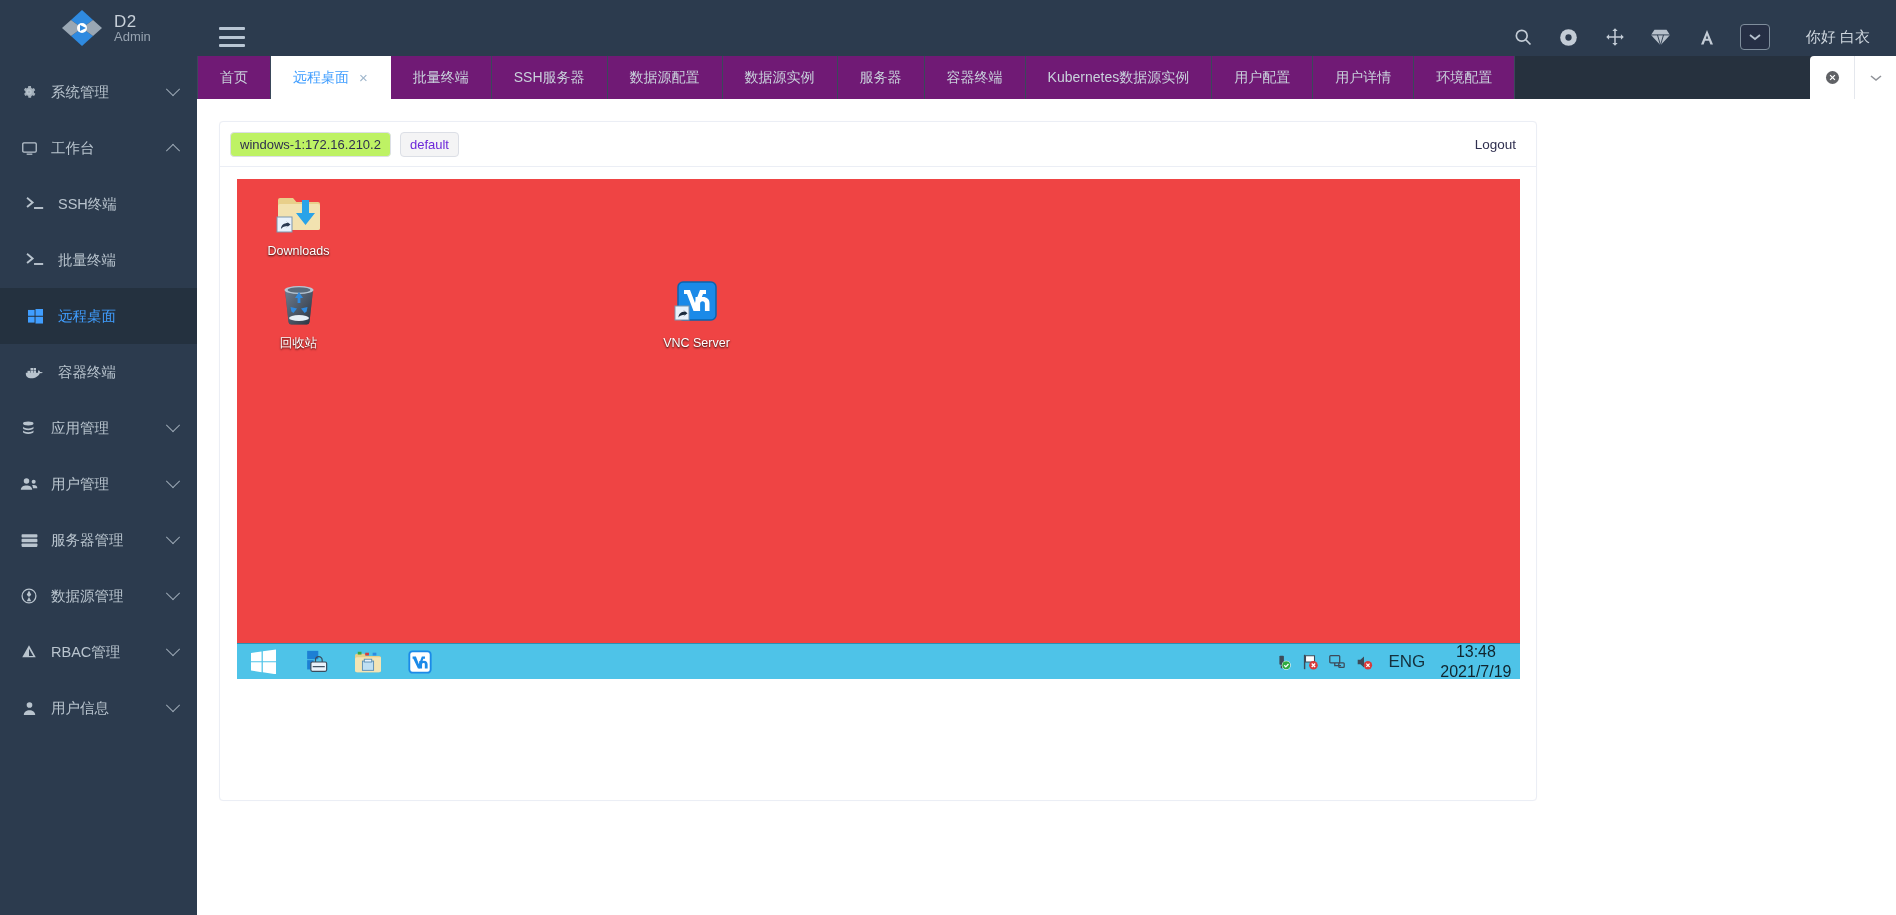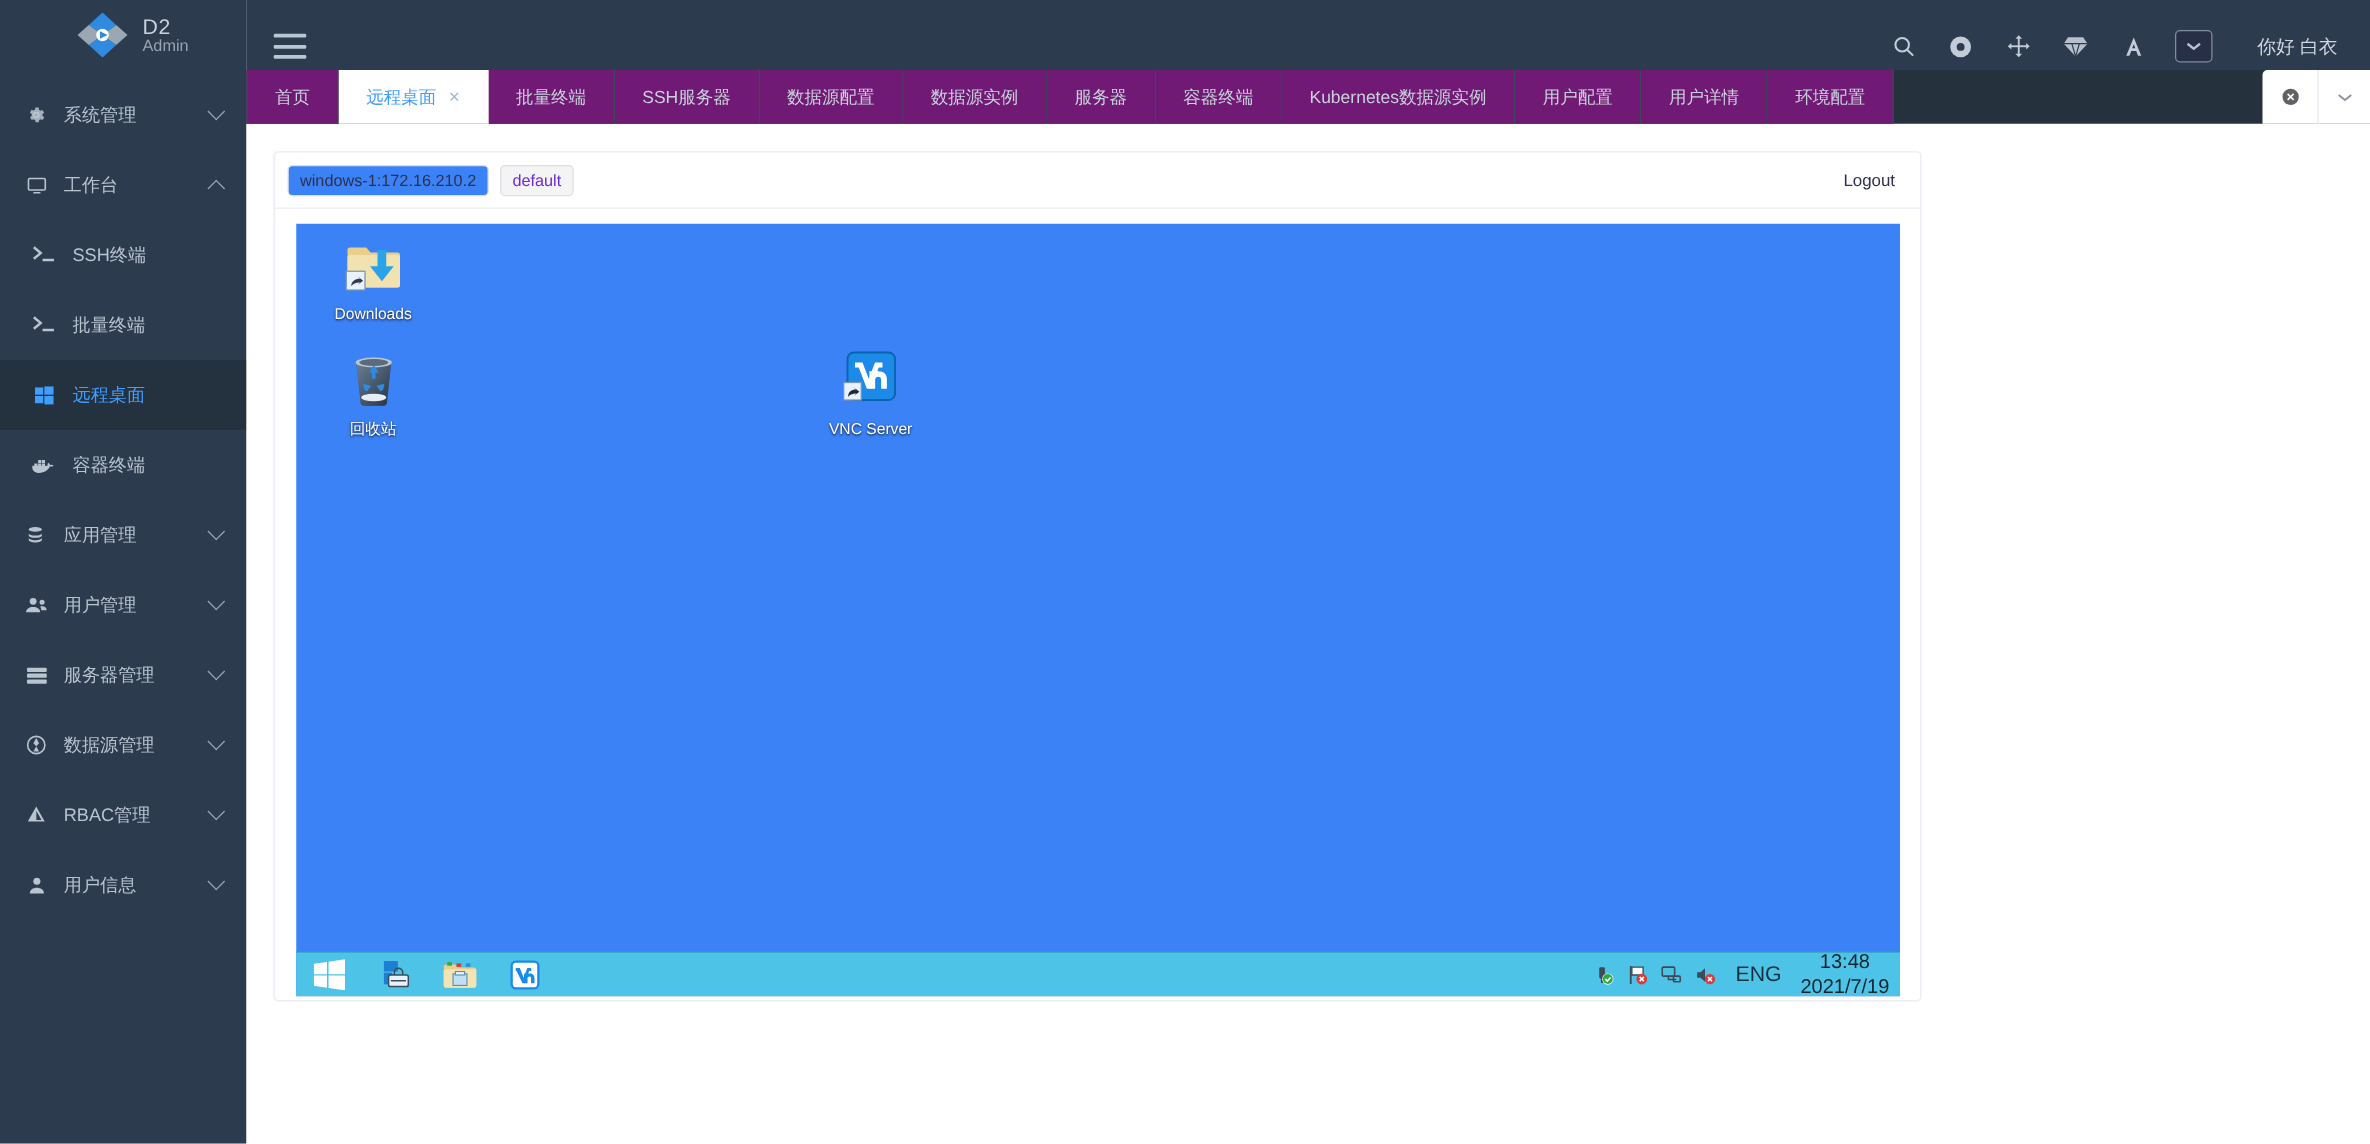--- a/index.html
+++ b/index.html
@@ -143,21 +143,21 @@
     overflow: hidden;
   }
   .card-head {
     height: 45px; flex: 0 0 45px;
     border-bottom: 1px solid #ebeef5;
     display: flex; align-items: center;
     padding: 0 20px 0 10px;
   }
   .pill {
     border: 1px solid #dcdfe6;
-    background: #3b82f6;
+    background: #bef264;
     border-radius: 4px;
     padding: 4px 9px;
     font-size: 13px;
     color: #2f2f4f;
     margin-right: 9px;
     cursor: pointer;
     white-space: nowrap;
   }
   .pill.muted { color: #6d28d9; background:#f4f4f5; }
   .card-head-spacer { flex: 1 1 auto; }
@@ -165,22 +165,22 @@
     font-size: 13.5px; color: #2f2f4f; cursor: pointer;
   }
 
   .card-body {
     flex: 1 1 auto; padding: 12px 16px 16px 16px;
     display: flex; align-items: flex-start; justify-content: center;
     min-height: 0;
   }
   
   .vnc {
-    width: 1283px; height: 618px;
-    background: #3b82f6;
+    width: 1283px; height: 500px;
+    background: #ef4444;
     position: relative;
     overflow: hidden;
   }
   .desktop { position: absolute; inset: 0 0 36px 0; }
 
   .dicon {
     position: absolute;
     width: 104px;
     text-align: center;
     color: #fff; font-size: 12.5px;

